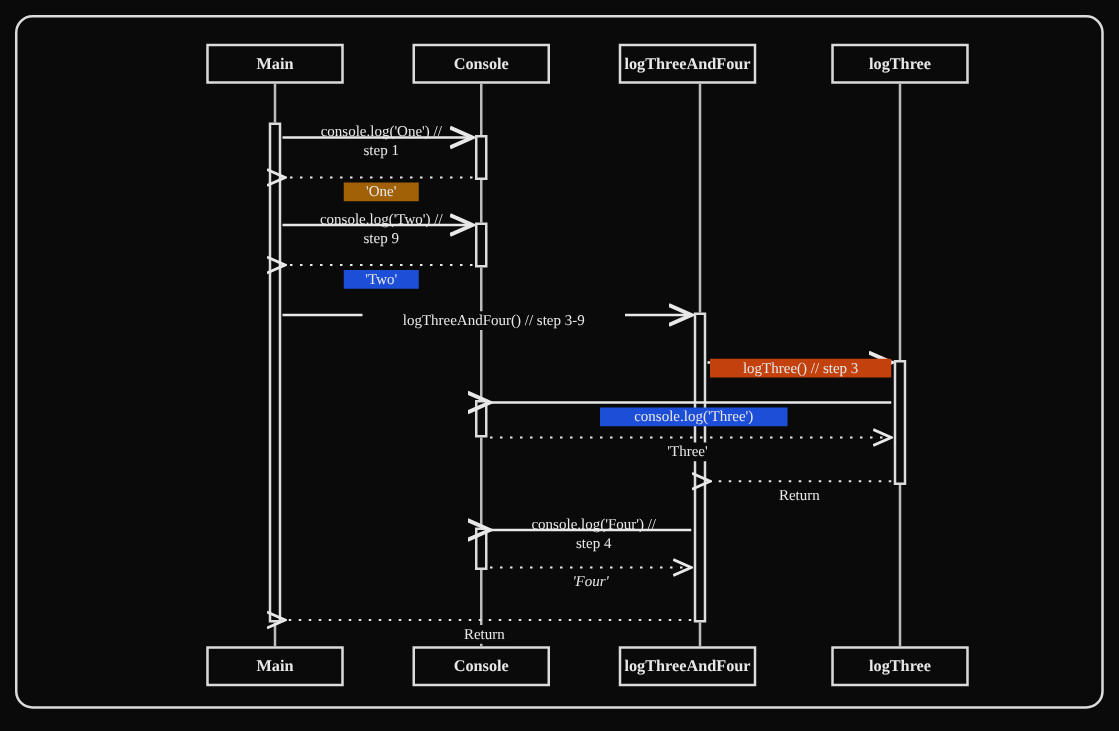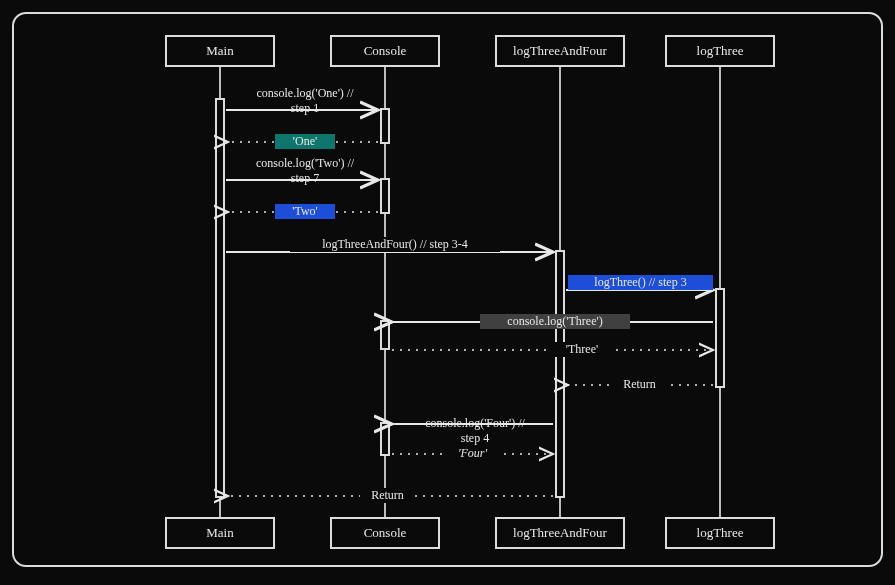--- a/index.html
+++ b/index.html
@@ -24,39 +24,41 @@
   .participant {
     position: absolute;
     width: 110px;
     height: 32px;
     border: 2px solid #dcdcdc;
     background: #0a0a0a;
     display: flex;
     align-items: center;
     justify-content: center;
     font-size: 13px;
+    font-weight: bold;
   }
-  .wide { width: 130px; }
+  .wide { width: 110px; }
   .lifeline {
     position: absolute;
     width: 0;
     border-left: 2px solid #bdbdbd;
   }
   .act {
     position: absolute;
     width: 10px;
     background: #0a0a0a;
     border: 2px solid #dcdcdc;
   }
   .msg-label {
     position: absolute;
     font-size: 12px;
     text-align: center;
     line-height: 1.25;
     white-space: pre;
+    margin-top: 12px;
   }
   svg.arrows {
     position: absolute;
     left: 0; top: 0;
     width: 895px;
     height: 585px;
     pointer-events: none;
   }
 </style>
 </head>
@@ -149,25 +151,25 @@
 
    logThreeAndFour --&gt;
   <line x1="392" y1="454" x2="553" y2="454" stroke="#e8e8e8" stroke-width="1.6" stroke-dasharray="2 6" marker-end="url(#openR)"></line>
 
    Main --&gt;
   <line x1="553" y1="496" x2="228" y2="496" stroke="#e8e8e8" stroke-width="1.6" stroke-dasharray="2 6" marker-end="url(#openL)"></line>
 </svg>
 
 <div class="msg-label" style="left:240px; top:86px; width:130px;">console.log('One') //
 step 1</div>
-<div class="msg-label" style="left:275px; top:134px; width:60px; background:#0f766e;text-align:center;">'One'</div>
+<div class="msg-label" style="left:275px; top:134px; width:60px; background:#a16207;text-align:center;">'One'</div>
 <div class="msg-label" style="left:240px; top:156px; width:130px;">console.log('Two') //
-step 7</div>
+step 9</div>
 <div class="msg-label" style="left:275px; top:204px; width:60px; background:#1d4ed8;">'Two'</div>
-<div class="msg-label" style="left:290px; top:237px; width:210px; background:#0a0a0a;">logThreeAndFour() // step 3-4</div>
-<div class="msg-label" style="left:568px; top:275px; width:145px; background:#1d4ed8;">logThree() // step 3</div>
-<div class="msg-label" style="left:480px; top:314px; width:150px; background:#404040;">console.log('Three')</div>
-<div class="msg-label" style="left:552px; top:342px; width:60px; background:#0a0a0a;font-family:Liberation Serif, serif;">'Three'</div>
+<div class="msg-label" style="left:290px; top:237px; width:210px; background:#0a0a0a;">logThreeAndFour() // step 3-9</div>
+<div class="msg-label" style="left:568px; top:275px; width:145px; background:#c2410c;">logThree() // step 3</div>
+<div class="msg-label" style="left:480px; top:314px; width:150px; background:#1d4ed8;">console.log('Three')</div>
+<div class="msg-label" style="left:520px; top:342px; width:60px; background:#0a0a0a;font-family:Liberation Serif, serif;">'Three'</div>
 <div class="msg-label" style="left:612px; top:377px; width:55px; background:#0a0a0a;">Return</div>
-<div class="msg-label" style="left:400px; top:416px; width:150px;">console.log('Four') //
+<div class="msg-label" style="left:400px; top:400px; width:150px;">console.log('Four') //
 step 4</div>
 <div class="msg-label" style="left:445px; top:446px; width:55px; background:#0a0a0a;font-style:italic;">'Four'</div>
 <div class="msg-label" style="left:360px; top:488px; width:55px; background:#0a0a0a;">Return</div>
 
 </body></html>

